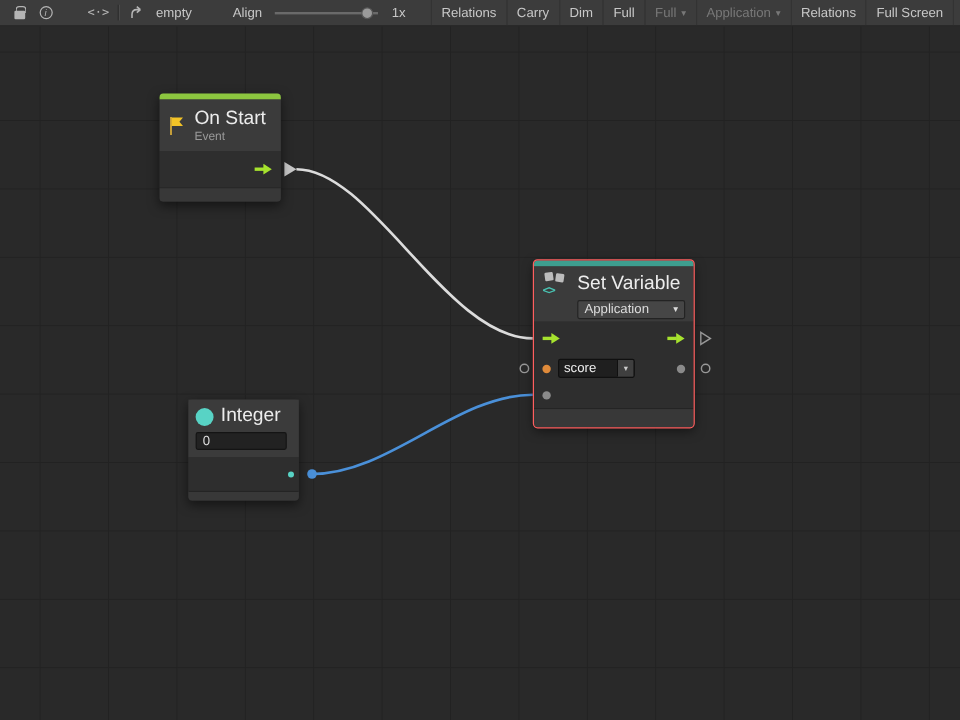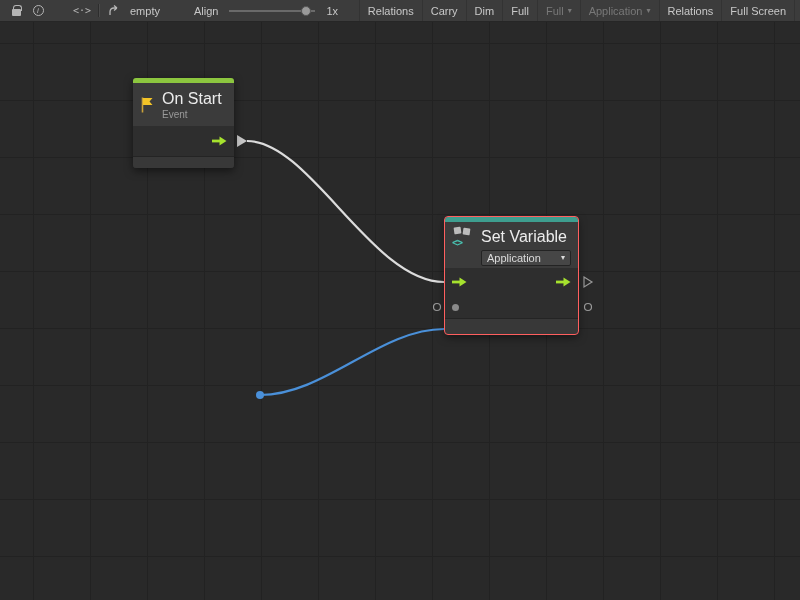--- a/index.html
+++ b/index.html
@@ -223,22 +223,47 @@
         <div class="prow flow-row">
           <svg class="flow-arrow" width="15" height="10" viewBox="0 0 15 10">
             <rect x="0" y="3.6" width="8" height="2.8" style="fill:var(--flow-arrow,#a6e22e)"></rect>
             <polygon points="7.5,0.5 14.5,5 7.5,9.5" style="fill:var(--flow-arrow,#a6e22e)"></polygon>
           </svg>
           <svg class="flow-arrow" width="15" height="10" viewBox="0 0 15 10">
             <rect x="0" y="3.6" width="8" height="2.8" style="fill:var(--flow-arrow,#a6e22e)"></rect>
             <polygon points="7.5,0.5 14.5,5 7.5,9.5" style="fill:var(--flow-arrow,#a6e22e)"></polygon>
           </svg>
         </div>
+        <div class="prow val-row">
+          <span class="val-left">
+            <span class="dot dot-orange"></span>
+            <span class="enum-field">
+              <span class="enum-text">score</span>
+              <span class="enum-btn">▾</span>
+            </span>
+          </span>
+          <span class="dot dot-gray"></span>
+        </div>
         <div class="prow extra-row">
           <span class="dot dot-gray"></span>
         </div>
       </div>
       <div class="node-footer"></div>
     </div>
 
+    <div class="node node-int">
+      <div class="node-header">
+        <div class="hrow">
+          <span class="int-circle"></span>
+          <span class="node-title">Integer</span>
+        </div>
+        <div class="value-box">
+          <span>0</span>
+        </div>
+      </div>
+      <div class="node-body">
+        <span class="dot dot-teal"></span>
+      </div>
+      <div class="node-footer"></div>
+    </div>
 
   </div>
 </div>
 
 </body></html>

